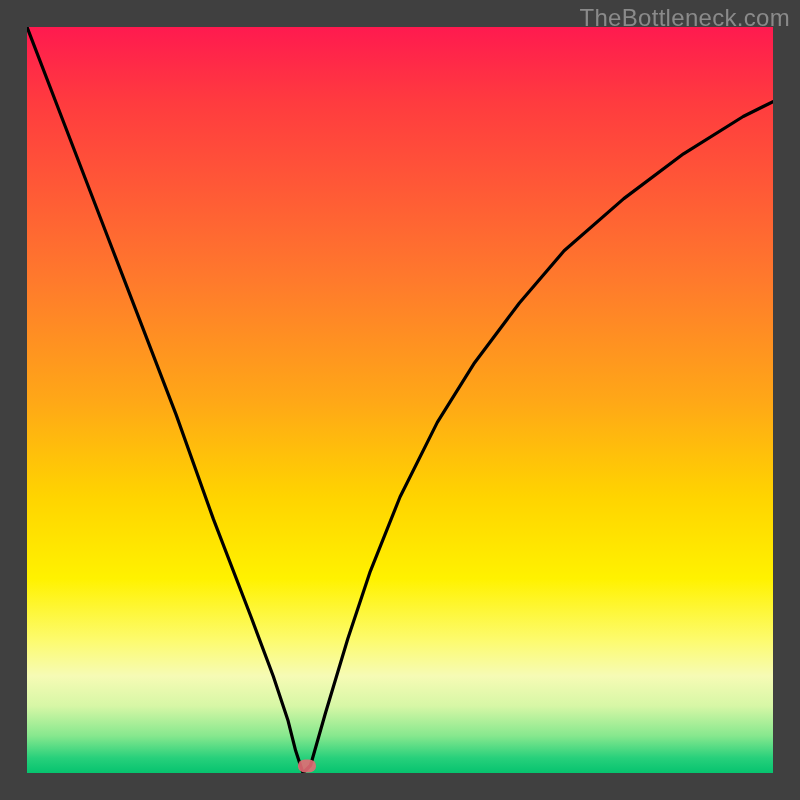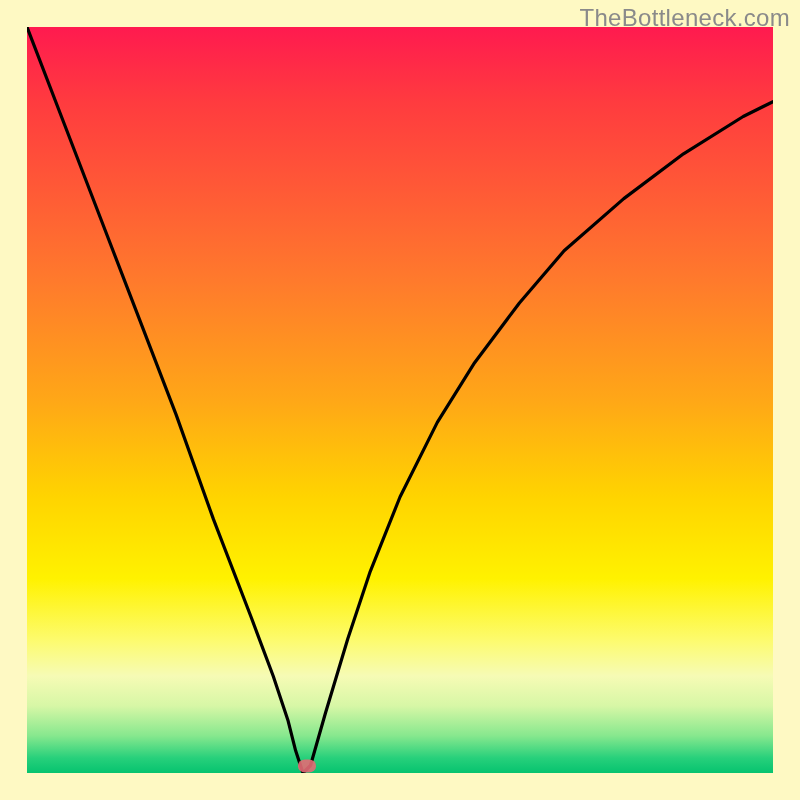--- a/index.html
+++ b/index.html
@@ -8,21 +8,21 @@
     width: 800px;
     height: 800px;
     background: #000;
     font-family: Arial, Helvetica, sans-serif;
     overflow: hidden;
   }
   .frame {
     position: relative;
     width: 800px;
     height: 800px;
-    background: #fef9c3;
+    background: #404040;
   }
   .plot {
     position: absolute;
     left: 27px;
     top: 27px;
     width: 746px;
     height: 746px;
     background: linear-gradient(to bottom,
       #ff1a4f 0%,
       #ff3b3f 10%,

